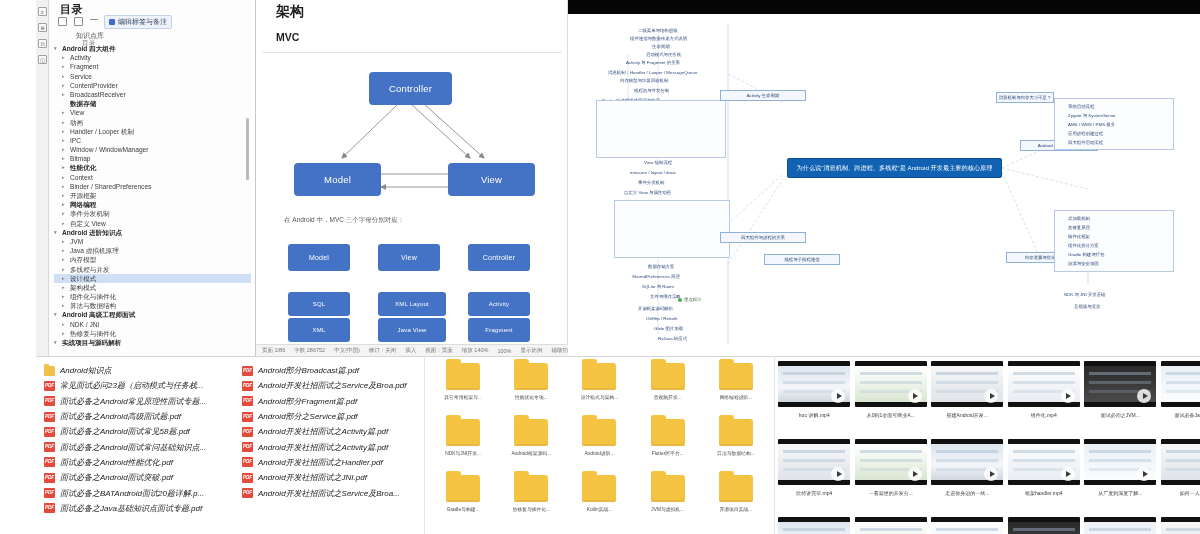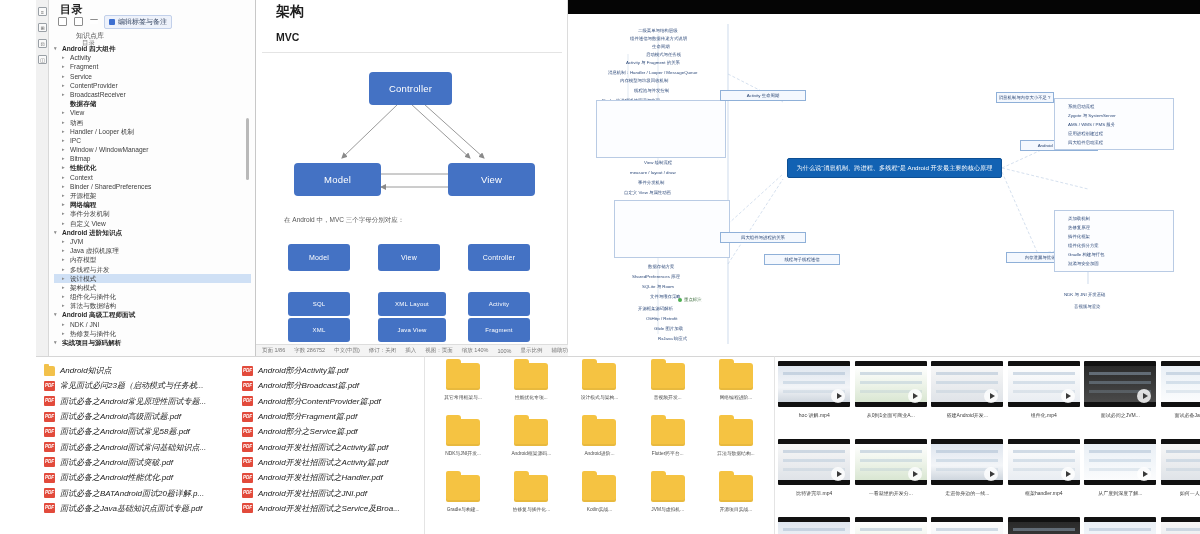--- a/index.html
+++ b/index.html
@@ -539,47 +539,43 @@
         <div class="frow">
           <div class="ficon pdf">PDF</div>
           <span>面试必备之Android面试常见58题.pdf</span>
         </div>
         <div class="frow">
           <div class="ficon pdf">PDF</div>
           <span>面试必备之Android面试常问基础知识点...</span>
         </div>
         <div class="frow">
           <div class="ficon pdf">PDF</div>
+          <span>面试必备之Android性能优化.pdf</span>
+        </div>
+        <div class="frow">
+          <div class="ficon pdf">PDF</div>
           <span>面试必备之Android面试突破.pdf</span>
         </div>
         <div class="frow">
           <div class="ficon pdf">PDF</div>
-          <span>面试必备之Android性能优化.pdf</span>
-        </div>
-        <div class="frow">
-          <div class="ficon pdf">PDF</div>
           <span>面试必备之BATAndroid面试20题详解.p...</span>
         </div>
         <div class="frow">
           <div class="ficon pdf">PDF</div>
           <span>面试必备之Java基础知识点面试专题.pdf</span>
         </div>
       </div>
     <div class="fcol" id="fcol2">
         <div class="frow">
           <div class="ficon pdf">PDF</div>
-          <span>Android部分Activity篇.pdf</span>
-        </div>
-        <div class="frow">
-          <div class="ficon pdf">PDF</div>
           <span>Android部分Broadcast篇.pdf</span>
         </div>
         <div class="frow">
           <div class="ficon pdf">PDF</div>
-          <span>Android部分ContentProvider篇.pdf</span>
+          <span>Android开发社招面试之Service及Broa.pdf</span>
         </div>
         <div class="frow">
           <div class="ficon pdf">PDF</div>
           <span>Android部分Fragment篇.pdf</span>
         </div>
         <div class="frow">
           <div class="ficon pdf">PDF</div>
           <span>Android部分之Service篇.pdf</span>
         </div>
         <div class="frow">

